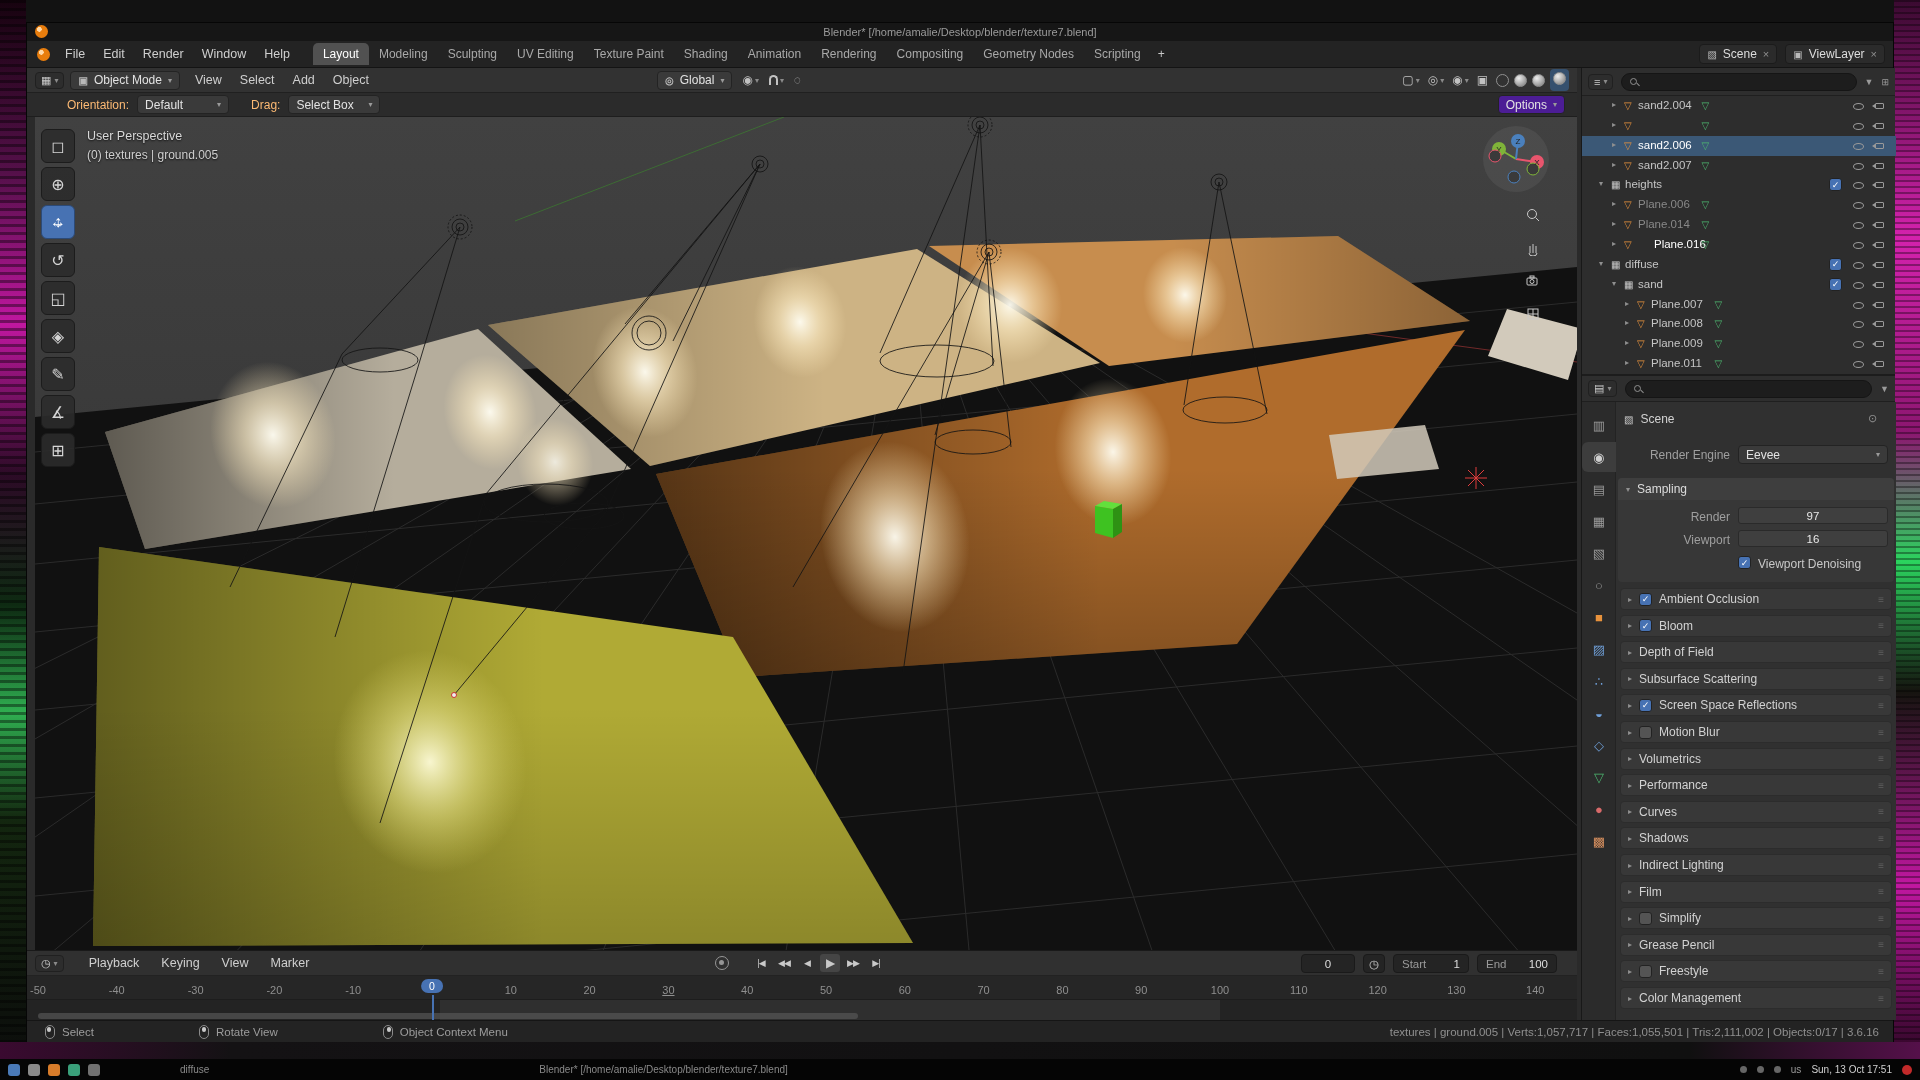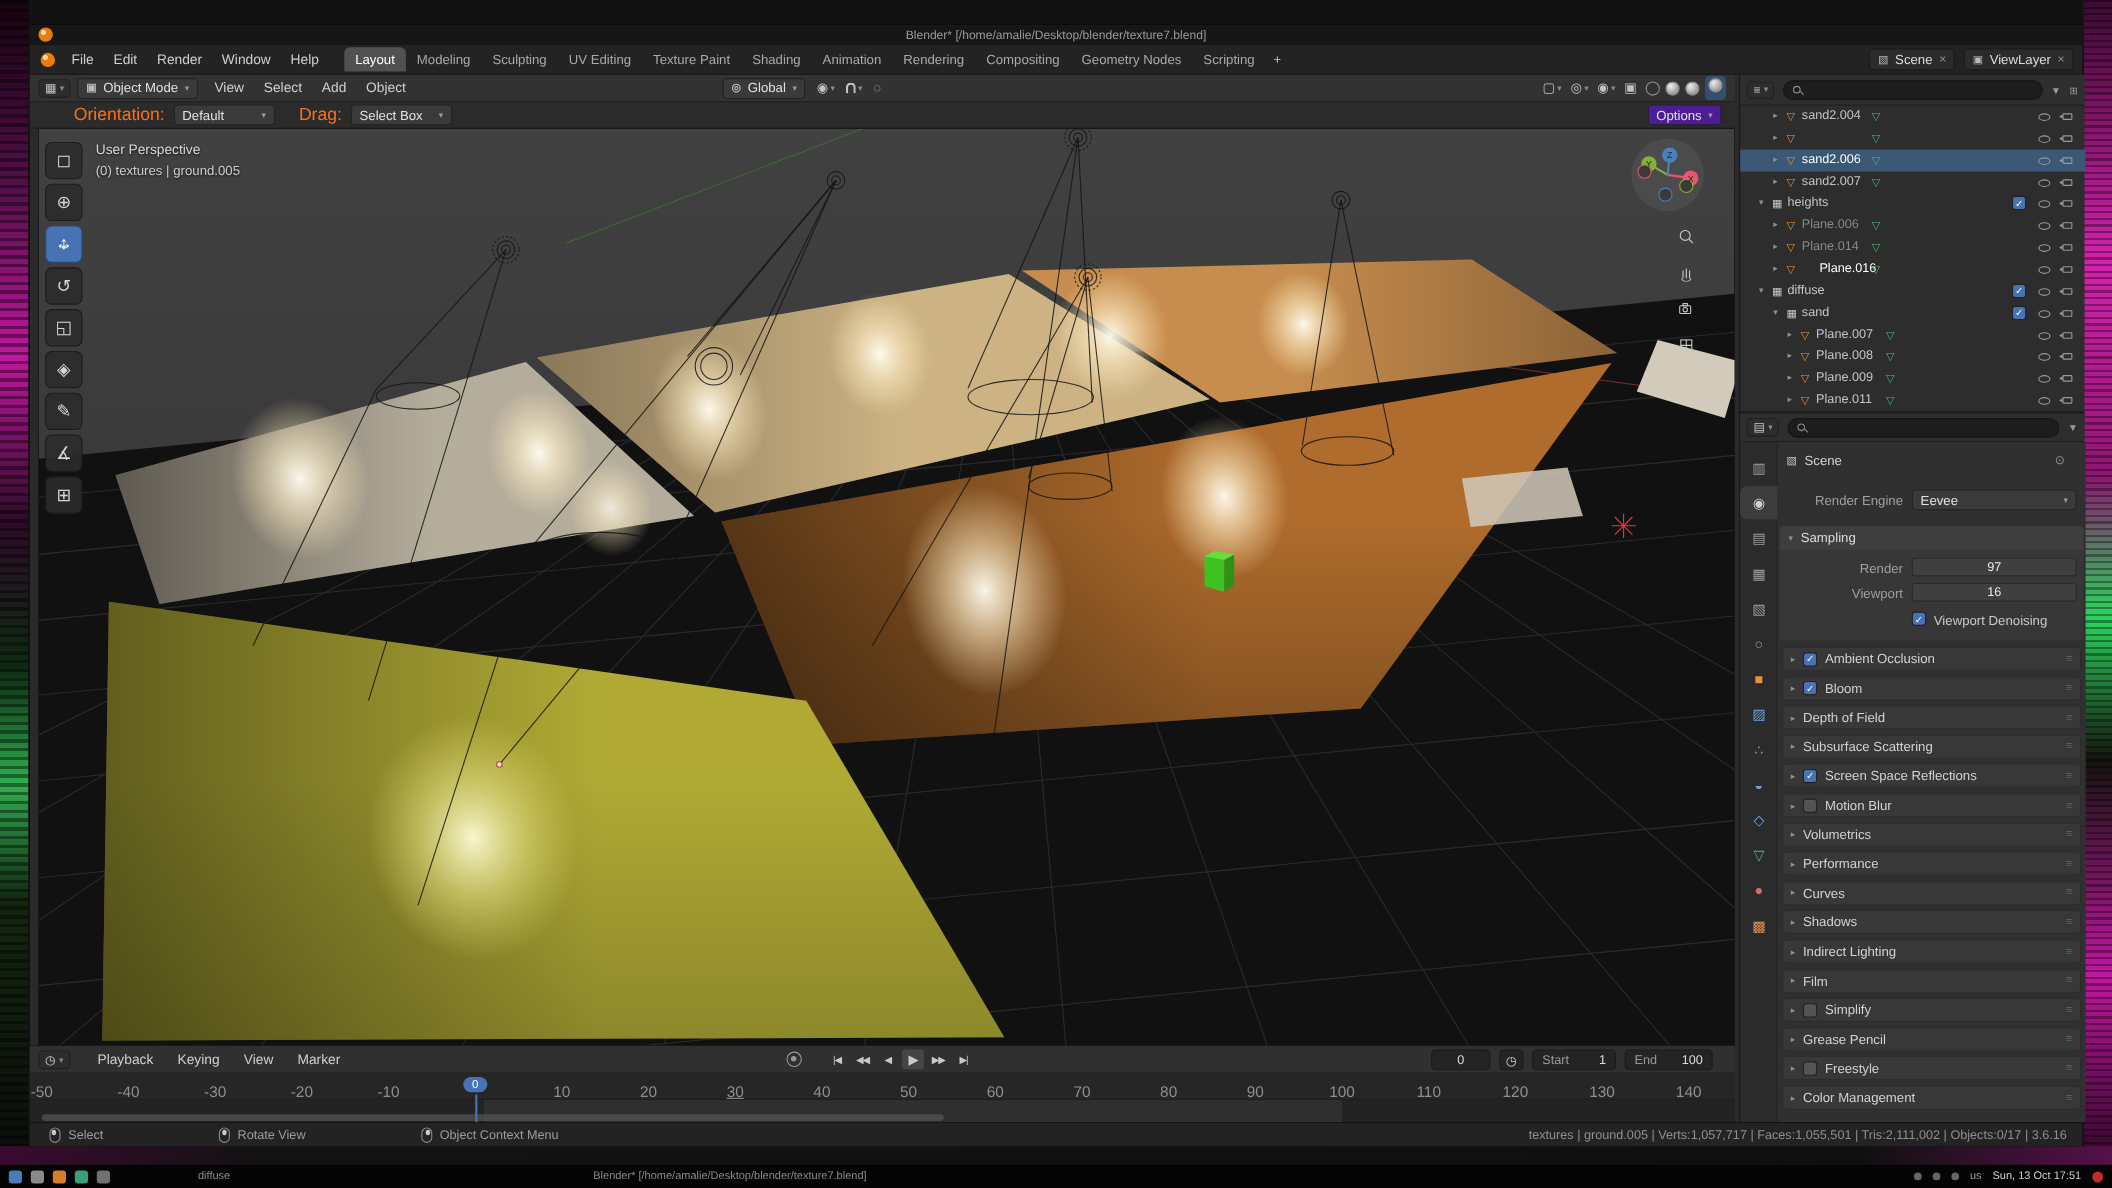--- a/index.html
+++ b/index.html
@@ -41,21 +41,21 @@
   .hic{color:#c2c2c2;font-size:12px;display:inline-flex;align-items:center;gap:2px}
   .hic i{font-size:8px;color:#8a8a8a}
   .magnet{width:9px;height:10px;border:2px solid #c2c2c2;border-top:none;border-radius:0 0 7px 7px;display:inline-block;transform:rotate(180deg)}
   .shadegrp{display:inline-flex;align-items:center;gap:5px}
   .ball{width:13px;height:13px;border-radius:50%;border:1px solid #909090;background:radial-gradient(circle at 35% 30%,#ededed,#767676);display:inline-block}
   .ball.wire{background:none}
   .bwrap{padding:2px 3px;border-radius:4px}
   .bwrap.on{background:#35506e}
   
   #toolsettings{position:absolute;left:0;top:70px;width:1550px;height:24px;background:#2b2b2b;border-bottom:1px solid #1e1e1e;display:flex;align-items:center;gap:8px;padding:0 0 0 40px}
-  .dimlbl{color:#f97316;font-size:16px}
+  .dimlbl{color:#fdba74;font-size:12px}
   .dd.w90{width:92px;justify-content:space-between}
   #optionsbtn{position:absolute;right:12px;background:#4c1d95}
   
   #viewport{position:absolute;left:8px;top:94px;width:1542px;height:833px;background:#000;overflow:hidden}
   #vpoverlay{position:absolute;left:52px;top:10px;color:#d9d9d9;font-size:12.5px;line-height:19px;text-shadow:0 1px 2px rgba(0,0,0,.8)}
   #vpoverlay div:last-child{font-size:12px;color:#cfcfcf}
   #tools{position:absolute;left:6px;top:12px}
   .tool{width:34px;height:34px;margin-bottom:4px;background:rgba(43,43,43,.88);border:1px solid #1c1c1c;border-radius:6px;display:flex;align-items:center;justify-content:center;color:#d5d5d5;font-size:16px}
   .tool.on{background:var(--accent,#4772b3);color:#fff;border-color:#2c4a77}
   .tool .stk{position:relative;width:18px;height:18px}
@@ -73,21 +73,21 @@
   .tbtn{min-width:20px;height:18px;display:flex;align-items:center;justify-content:center;color:#c9c9c9;font-size:9px;letter-spacing:-1px;border-radius:3px;padding:0 3px}
   .tbtn.big{font-size:12px;background:#454545}
   .tlf{position:absolute;top:3px;height:19px;background:#242424;border:1px solid #1a1a1a;border-radius:4px;color:#ddd;font-size:11.5px;display:flex;align-items:center;justify-content:center}
   .tlf.range{justify-content:space-between;padding:0 8px}
   .tlf .rl{color:#9a9a9a}
   #framefield{left:1274px;width:54px}
   #prefsclock{left:1336px;width:22px;color:#c9c9c9}
   #startfield{left:1366px;width:76px}
   #endfield{left:1450px;width:80px}
   #ruler{position:absolute;left:0;top:25px;width:100%;height:24px;background:#262626;border-bottom:1px solid #1d1d1d}
-  .tick{position:absolute;top:8px;transform:translateX(-50%);font-size:14px;color:#8f8f8f}
+  .tick{position:absolute;top:8px;transform:translateX(-50%);font-size:11px;color:#8f8f8f}
   .fpill{position:absolute;top:3px;transform:translateX(-50%);background:var(--accent,#4772b3);color:#fff;font-size:10.5px;padding:1px 8px;border-radius:9px}
   #tltrack{position:absolute;left:0;top:49px;width:100%;height:21px;background:#232323}
   #tlrange{position:absolute;left:413px;width:780px;top:0;height:21px;background:#2f2f2f}
   #tlscroll{position:absolute;left:11px;top:13px;width:820px;height:6px;background:#5d5d5d;opacity:.6;border-radius:3px}
   #playhead{position:absolute;top:44px;height:26px;width:2px;background:var(--accent,#4772b3)}
   
   #status{position:absolute;left:0;top:997px;width:1866px;height:22px;background:#232323;border-top:1px solid #151515;display:flex;align-items:center;font-size:11.5px;color:#9c9c9c}
   #hints{display:flex;align-items:center;margin-left:18px}
   .hint{display:flex;align-items:center;gap:7px;margin-right:105px}
   .mouse{width:10px;height:14px;border:1px solid #8a8a8a;border-radius:5px;position:relative;display:inline-block}

